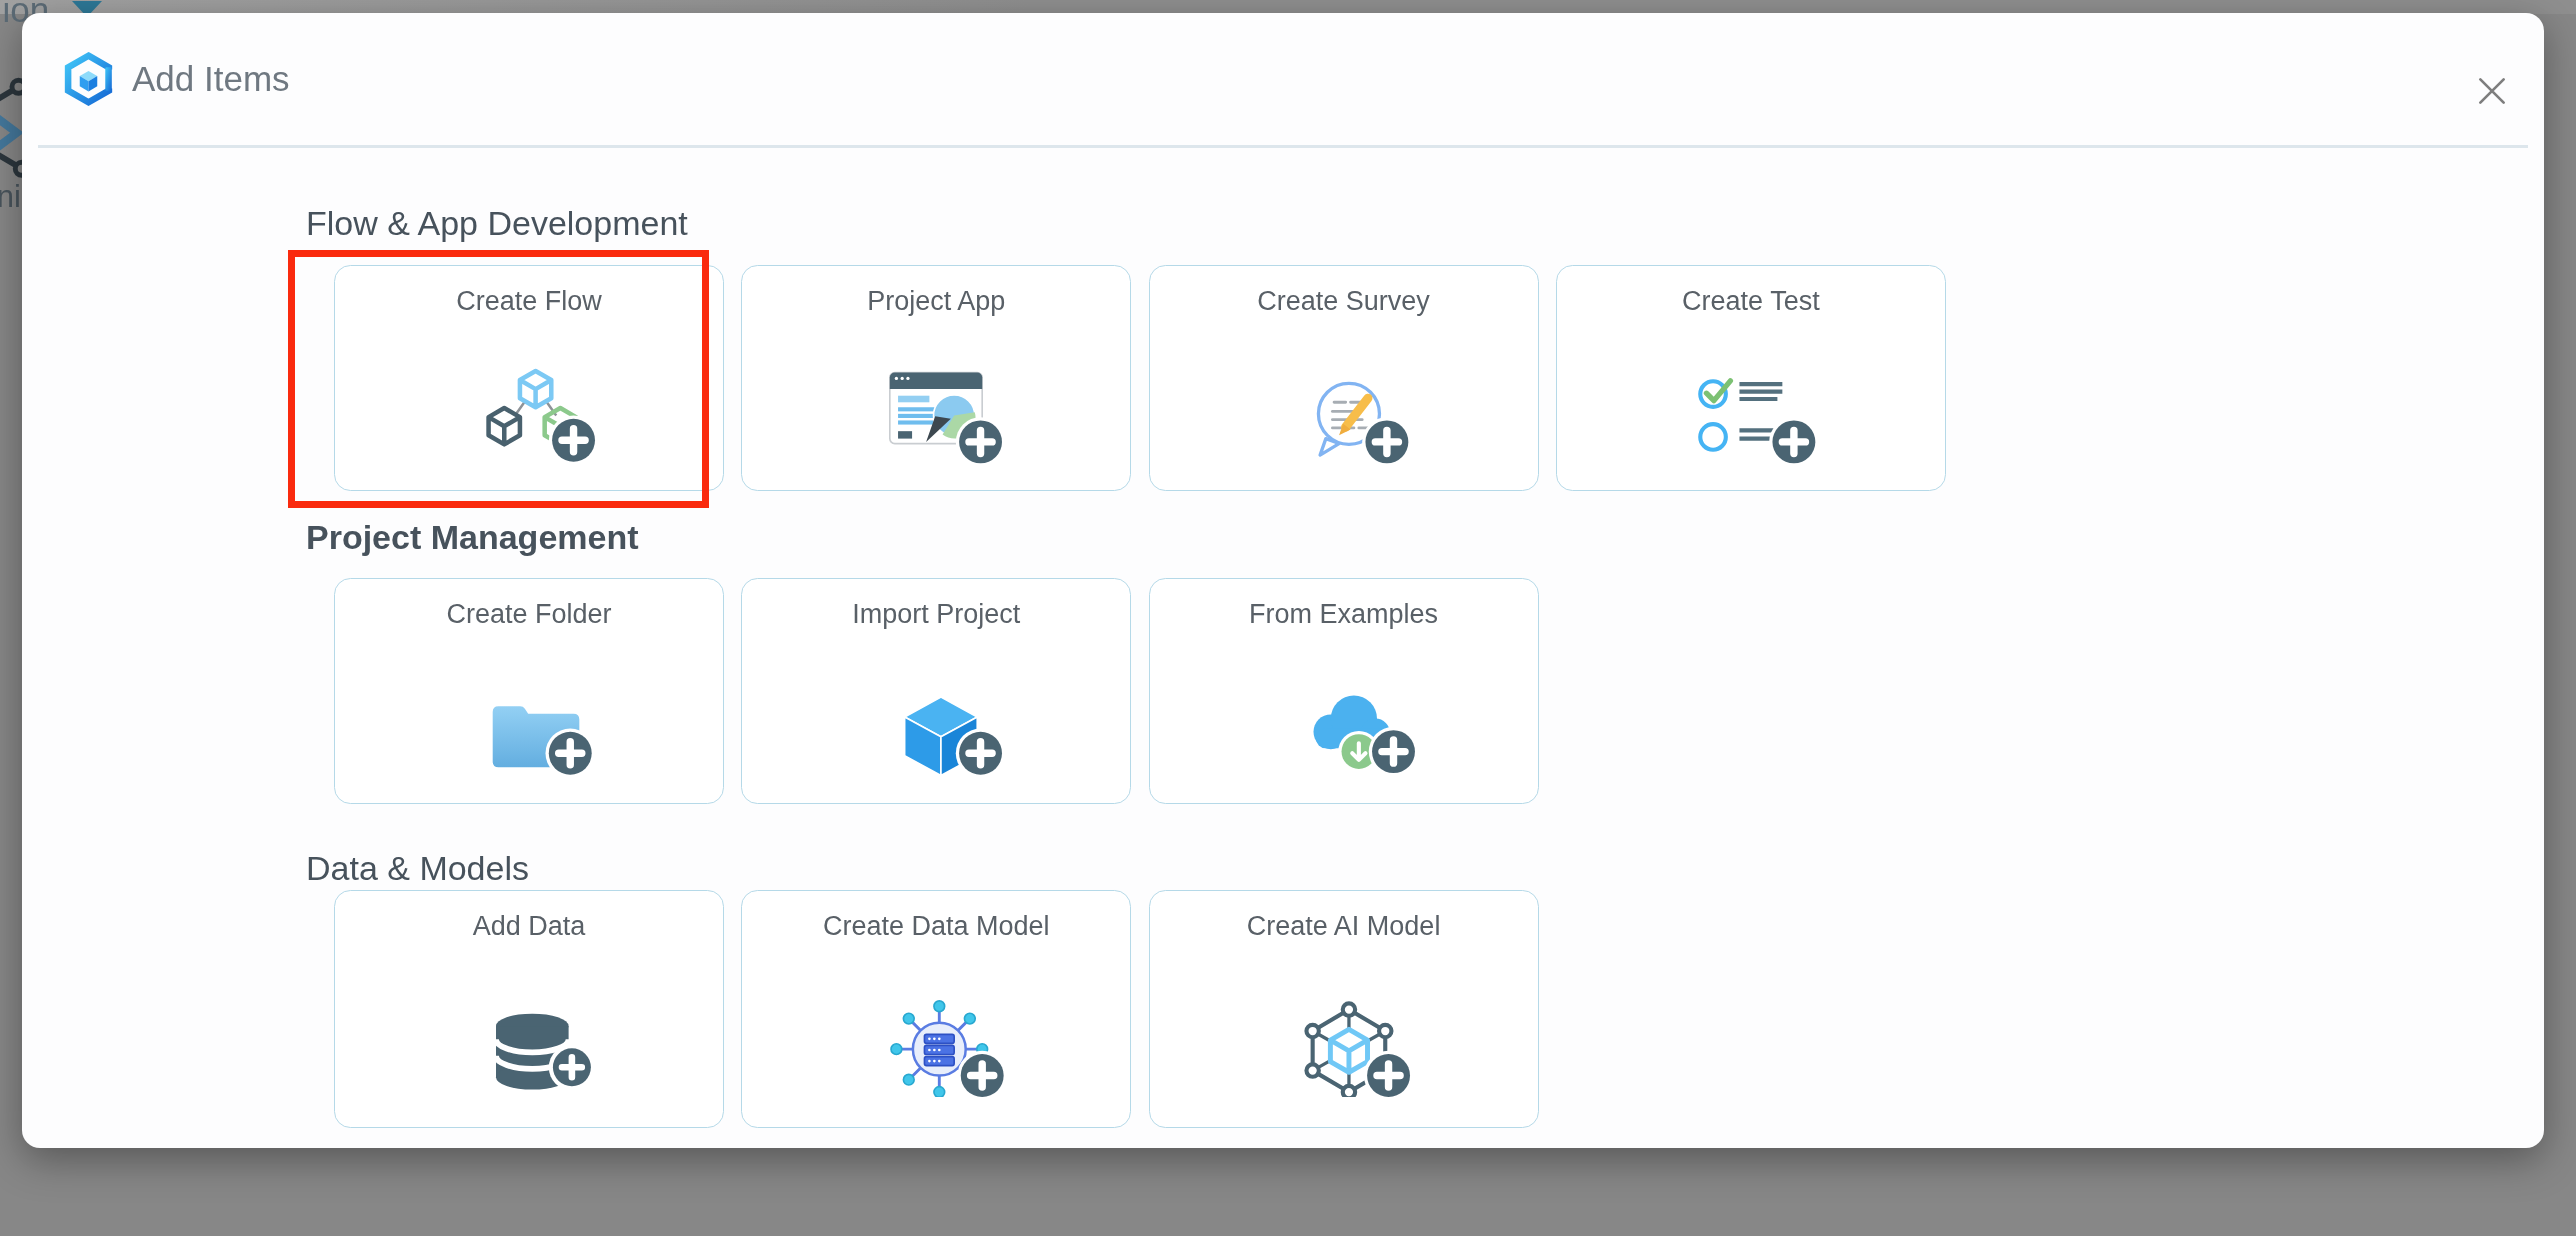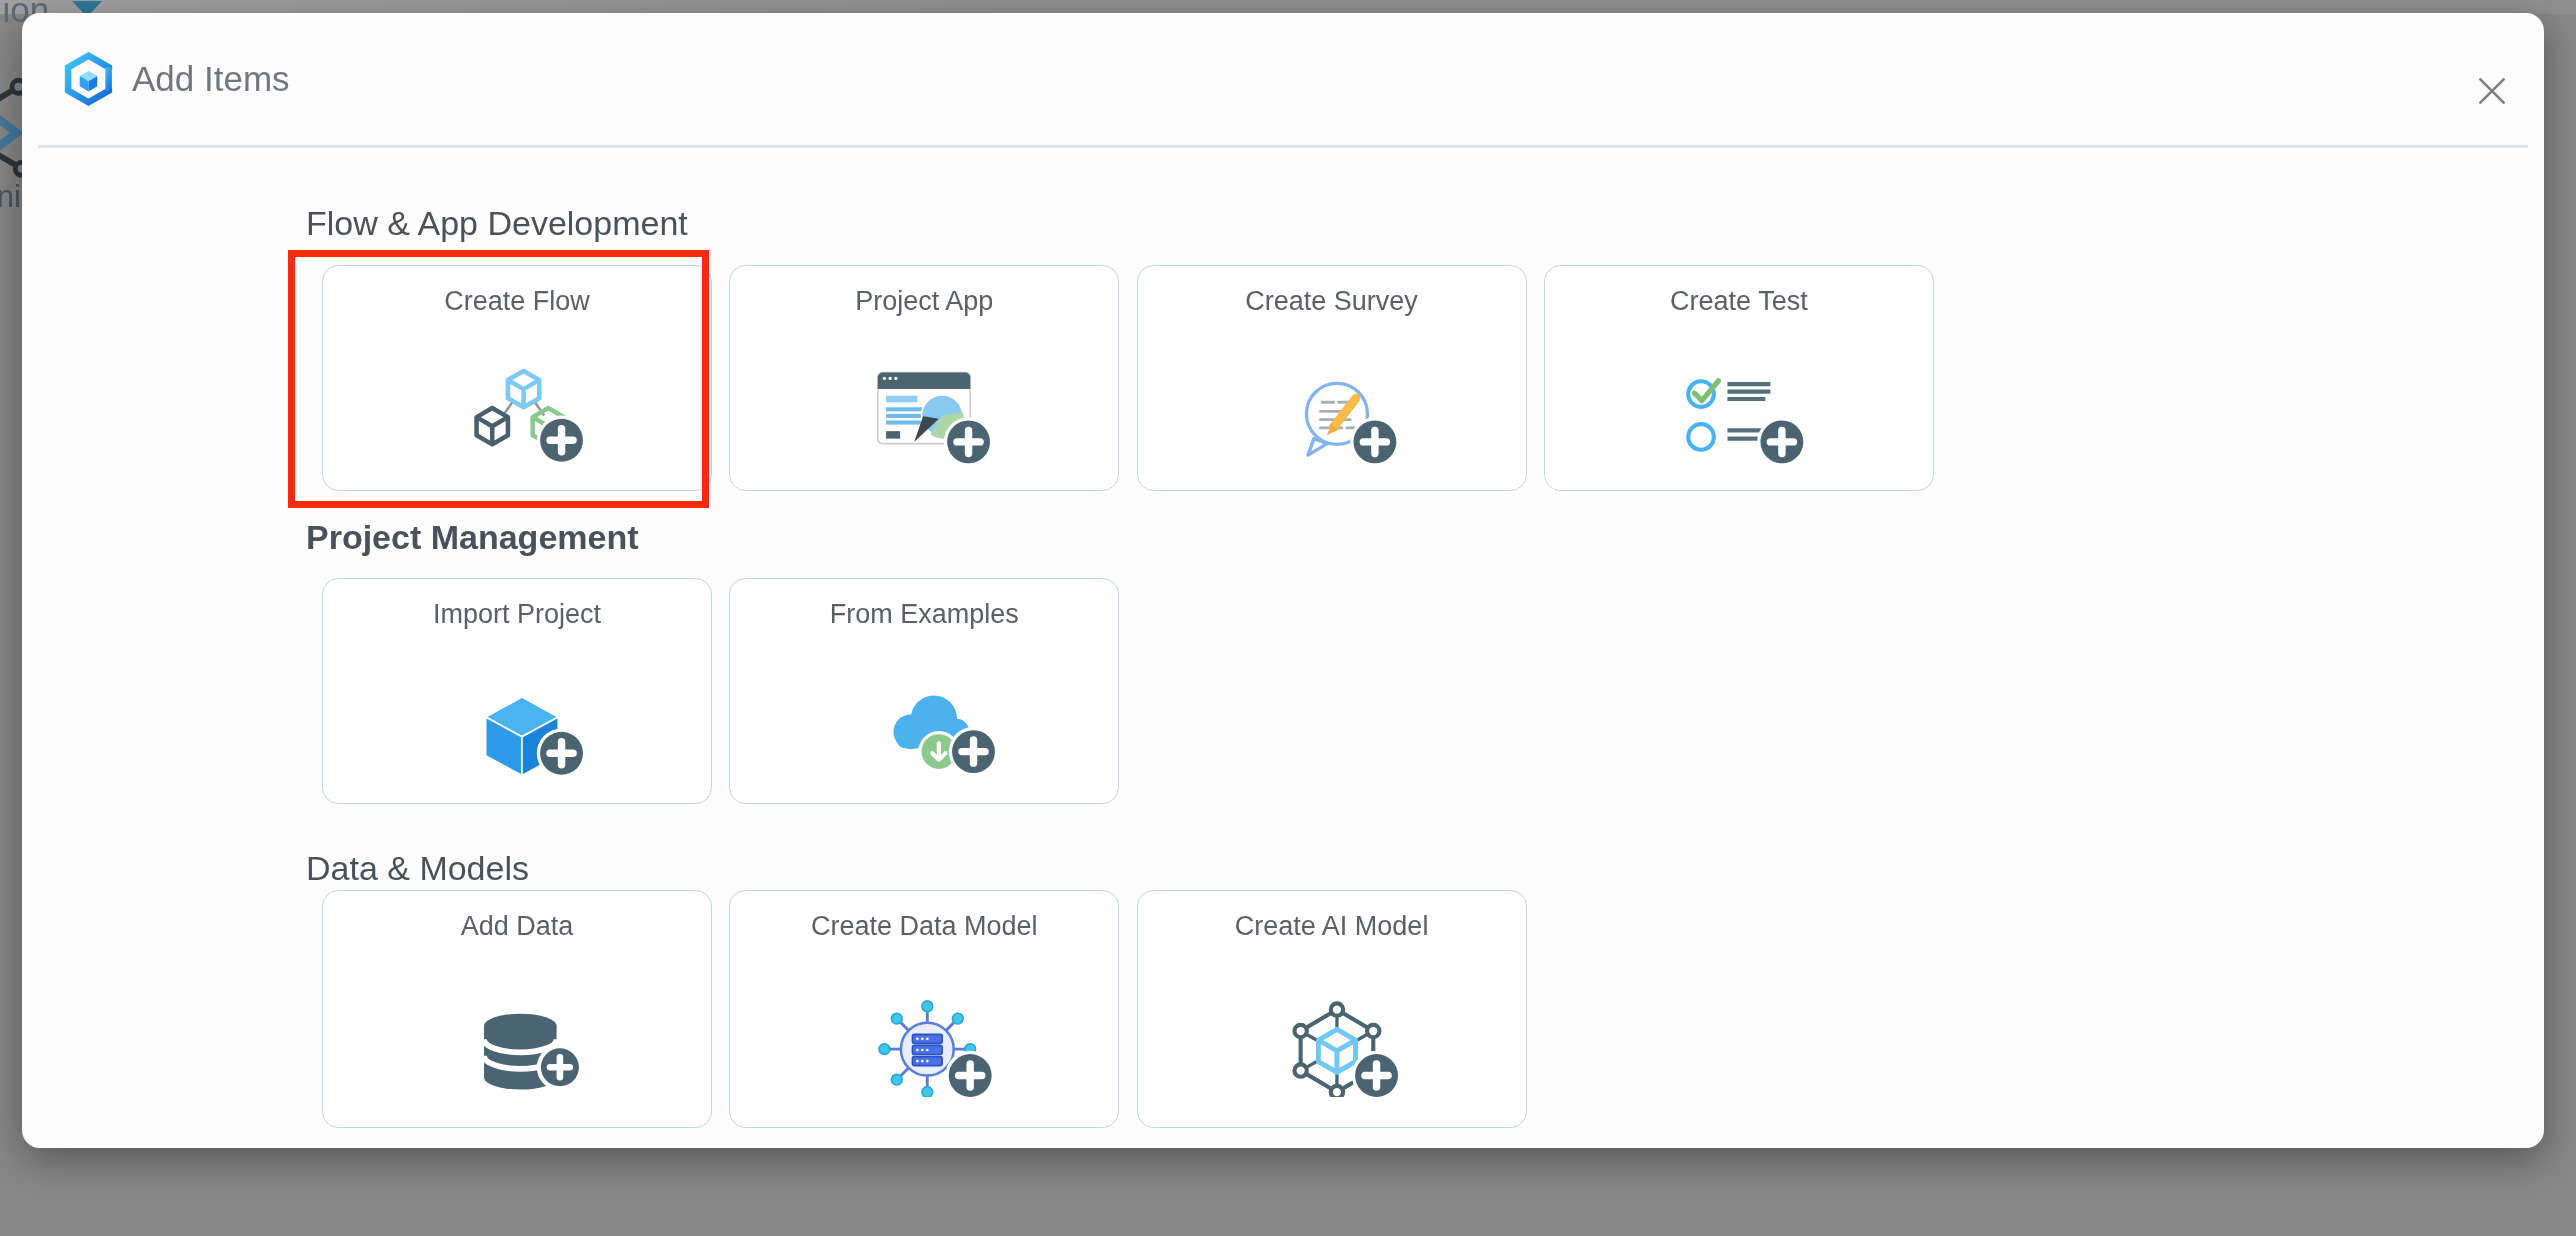--- a/index.html
+++ b/index.html
@@ -55,21 +55,21 @@
   }
 
   .section-heading {
     position:absolute; left:284px;
     font-size:34px; color:#47525c; line-height:1.15; font-weight:400;
   }
   .h1 { top:191px; }
   .h2 { top:505px;font-weight:bold; }
   .h3 { top:836px; }
 
-  .card-row { position:absolute; left:284px; display:flex; gap:17.3px;padding-left:16px; }
+  .card-row { position:absolute; left:296px; display:flex; gap:17.3px;padding-left:16px; }
   .r1 { top:252px; }
   .r2 { top:565px; }
   .r3 { top:877px; }
 
   .card {
     width:390px; height:226px;
     background:#ffffff;
     border:1.6px solid #b5d9e8;
     border-radius:16.4px;
     display:flex; flex-direction:column; align-items:center;
@@ -224,20 +224,37 @@
           <circle cx="124" cy="92" r="26" fill="#4a6472"></circle>
           <path d="M124,78 L124,106 M110,92 L138,92" stroke="#fff" stroke-width="9" stroke-linecap="round"></path>
         </g>
       </svg>
     </div>
   </div>
 
   <div class="section-heading h2">Project Management</div>
   <div class="card-row r2">
 
+    <div class="card">
+      <div class="card-label">Create Folder</div>
+      <svg class="card-icon" viewBox="0 0 160 120">
+        <defs>
+          <linearGradient id="fold" x1="0" y1="0" x2="0" y2="1">
+            <stop offset="0" stop-color="#93d0f4"></stop>
+              <stop offset="1" stop-color="#63aee0"></stop>
+          </linearGradient>
+        </defs>
+        <path d="M28,40 q0,-7 7,-7 h26 a7,7 0 0 1 6,3 l4,6 h55 q7,0 7,7 v51 q0,7 -7,7 h-91 q-7,0 -7,-7 z" fill="url(#fold)"></path>
+        <g>
+          <circle cx="122" cy="90" r="30" fill="#fff"></circle>
+          <circle cx="122" cy="90" r="26" fill="#4a6472"></circle>
+          <path d="M122,76 L122,104 M108,90 L136,90" stroke="#fff" stroke-width="9" stroke-linecap="round"></path>
+        </g>
+      </svg>
+    </div>
 
     <div class="card">
       <div class="card-label">Import Project</div>
       <svg class="card-icon" viewBox="0 0 160 120">
         <polygon points="78,22 122,46 78,70 34,46" fill="#4ab3f2" stroke="#fff" stroke-width="2"></polygon>
         <polygon points="34,46 78,70 78,117 34,93" fill="#2d9be8" stroke="#fff" stroke-width="2"></polygon>
         <polygon points="122,46 78,70 78,117 122,93" fill="#1a85d8" stroke="#fff" stroke-width="2"></polygon>
         <g>
           <circle cx="126" cy="90" r="30" fill="#fff"></circle>
           <circle cx="126" cy="90" r="26" fill="#4a6472"></circle>

